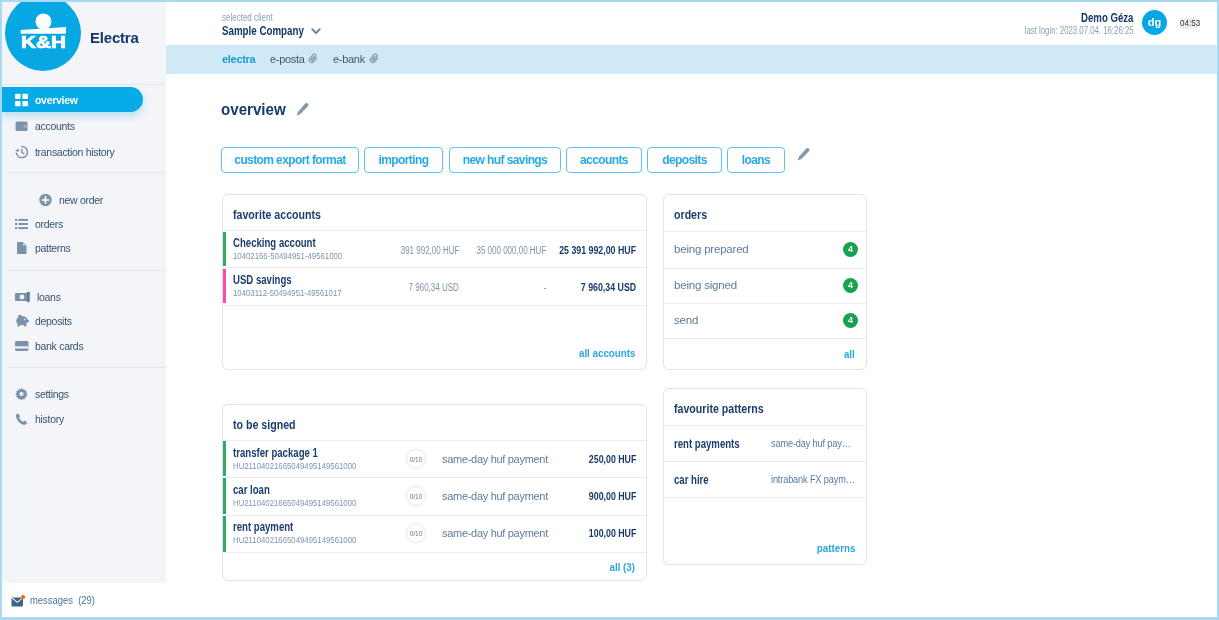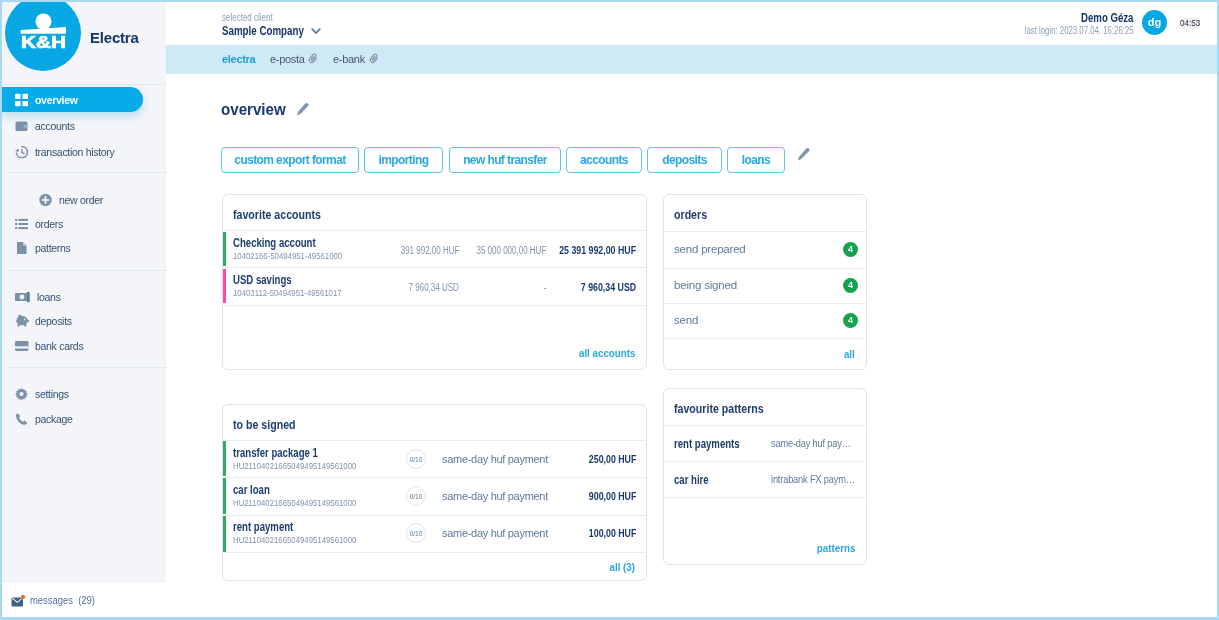--- a/index.html
+++ b/index.html
@@ -152,21 +152,21 @@
       <svg class="micon" viewBox="0 0 13 13">
           <path fill="#7b93aa" d="M6.5 0.3 l1.1 1.6 1.9-0.5 0.4 1.9 1.9 0.4-0.5 1.9 1.6 1.1-1.6 1.1 0.5 1.9-1.9 0.4-0.4 1.9-1.9-0.5-1.1 1.6-1.1-1.6-1.9 0.5-0.4-1.9-1.9-0.4 0.5-1.9-1.6-1.1 1.6-1.1-0.5-1.9 1.9-0.4 0.4-1.9 1.9 0.5 Z"></path>
           <circle cx="6.5" cy="6.5" r="2.1" fill="#f4f5f9"></circle>
         </svg>
       <div class="mtext">settings</div>
     </div>
     <div class="menuitem" style="top:405px;">
       <svg class="micon" viewBox="0 0 13 13">
           <path d="M2.6 0.8 C1.4 1.6 0.8 2.6 1 3.8 C1.4 6.3 3 9 5.2 10.8 C6.6 11.9 8.6 12.6 10 12.2 C11 11.9 11.8 11.2 12.2 10.2 L9.6 8 L7.9 9.3 C6.4 8.5 4.8 6.8 4 5.2 L5.3 3.6 Z" fill="#7b93aa"></path>
         </svg>
-      <div class="mtext">package</div>
+      <div class="mtext">history</div>
     </div>
   </div>
 
   <div id="topbar">
     <div class="abs" style="left:56px; top:10px; font-size:10px; color:#8ba0b5; transform:scaleX(.8); transform-origin:left center;">selected client</div>
     <div class="abs" style="left:56px; top:22px; font-size:12.5px; font-weight:bold; color:#16356b; transform:scaleX(.78); transform-origin:left center;">Sample Company</div>
     <svg class="abs" style="left:145px; top:26px;" width="10" height="7" viewBox="0 0 10 7">
         <path d="M1.2 1.2 L5 5.2 L8.8 1.2" fill="none" stroke="#5f7a96" stroke-width="1.7" stroke-linecap="round" stroke-linejoin="round"></path>
       </svg>
     <div class="abs" style="right:84px; top:9px; font-size:12px; font-weight:bold; color:#16356b; transform:scaleX(.8); transform-origin:right center;">Demo Géza</div>
@@ -192,21 +192,21 @@
   <h1 class="title">overview</h1>
   <svg class="abs" style="left:295px; top:102px; z-index:5;" width="15" height="15" viewBox="0 0 15 15">
       <path d="M10.2 1.6 a1.9 1.9 0 0 1 2.7 2.7 L5.3 11.9 L1.6 13.4 L3.1 9.7 Z" fill="#8096ac"></path>
     </svg>
   <svg class="abs" style="left:796px; top:147px; z-index:5;" width="15" height="15" viewBox="0 0 15 15">
       <path d="M10.2 1.6 a1.9 1.9 0 0 1 2.7 2.7 L5.3 11.9 L1.6 13.4 L3.1 9.7 Z" fill="#8096ac"></path>
     </svg>
 
   <div class="btn" style="left:221px; width:138px;">custom export format</div>
   <div class="btn" style="left:364px; width:79px;">importing</div>
-  <div class="btn" style="left:449px; width:112px;">new huf transfer</div>
+  <div class="btn" style="left:449px; width:112px;">new huf savings</div>
   <div class="btn" style="left:566px; width:76px;">accounts</div>
   <div class="btn" style="left:647px; width:75px;">deposits</div>
   <div class="btn" style="left:727px; width:58px;">loans</div>
 
   <div class="card" id="cardFav" style="left:222px; top:194px; width:425px; height:176px;">
     <div class="cardhead" style="top:13px;">favorite accounts</div>
     <div class="divider" style="top:35px;"></div>
     <div class="colorbar" style="top:37px; height:34px; background:#2fae5f;"></div>
     <div class="rowtitle abs" style="left:10px; top:41px;">Checking account</div>
     <div class="rowsub abs" style="left:10px; top:55px;">10402166-50494951-49561000</div>
@@ -220,21 +220,21 @@
     <div class="num abs" style="right:187px; top:87px;">7 960,34 USD</div>
     <div class="num abs" style="right:100px; top:87px;">-</div>
     <div class="amt abs" style="right:10px; top:86px;">7 960,34 USD</div>
     <div class="divider" style="top:110px;"></div>
     <div class="link abs" style="right:11px; bottom:10px;">all accounts</div>
   </div>
 
   <div class="card" id="cardOrders" style="left:663px; top:194px; width:204px; height:176px;">
     <div class="cardhead" style="top:13px;">orders</div>
     <div class="divider" style="top:36px;"></div>
-    <div class="slate abs" style="left:10px; top:48px;">send prepared</div>
+    <div class="slate abs" style="left:10px; top:48px;">being prepared</div>
     <div class="badge" style="right:8px; top:47px;">4</div>
     <div class="divider" style="top:73px;"></div>
     <div class="slate abs" style="left:10px; top:84px;">being signed</div>
     <div class="badge" style="right:8px; top:83px;">4</div>
     <div class="divider" style="top:108px;"></div>
     <div class="slate abs" style="left:10px; top:119px;">send</div>
     <div class="badge" style="right:8px; top:118px;">4</div>
     <div class="divider" style="top:143px;"></div>
     <div class="link abs" style="right:11px; top:153px;">all</div>
   </div>

